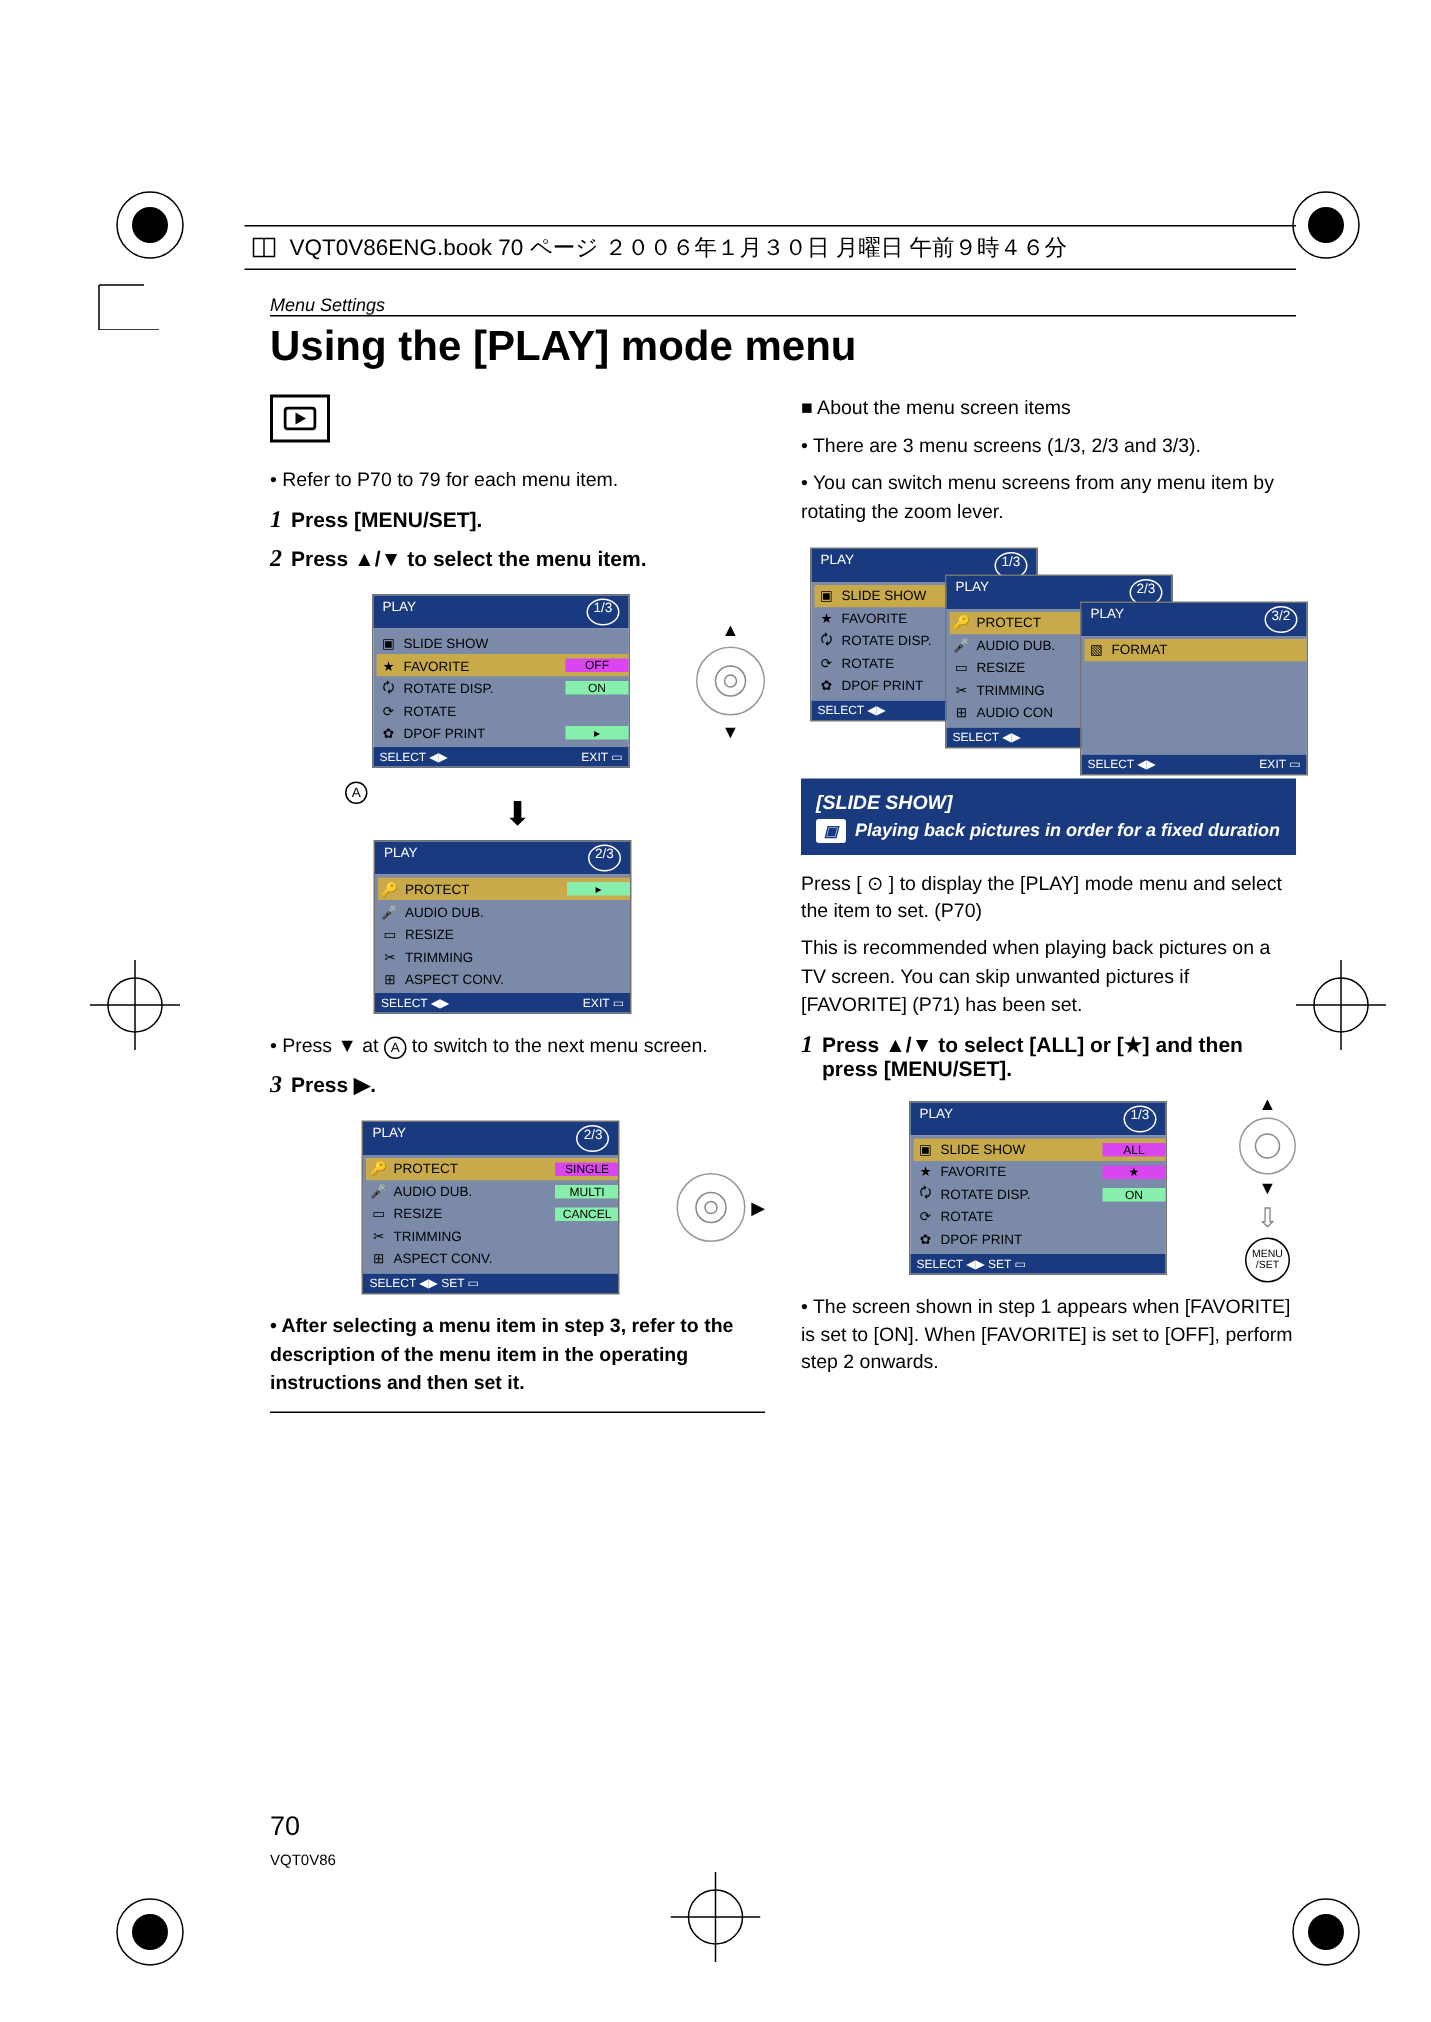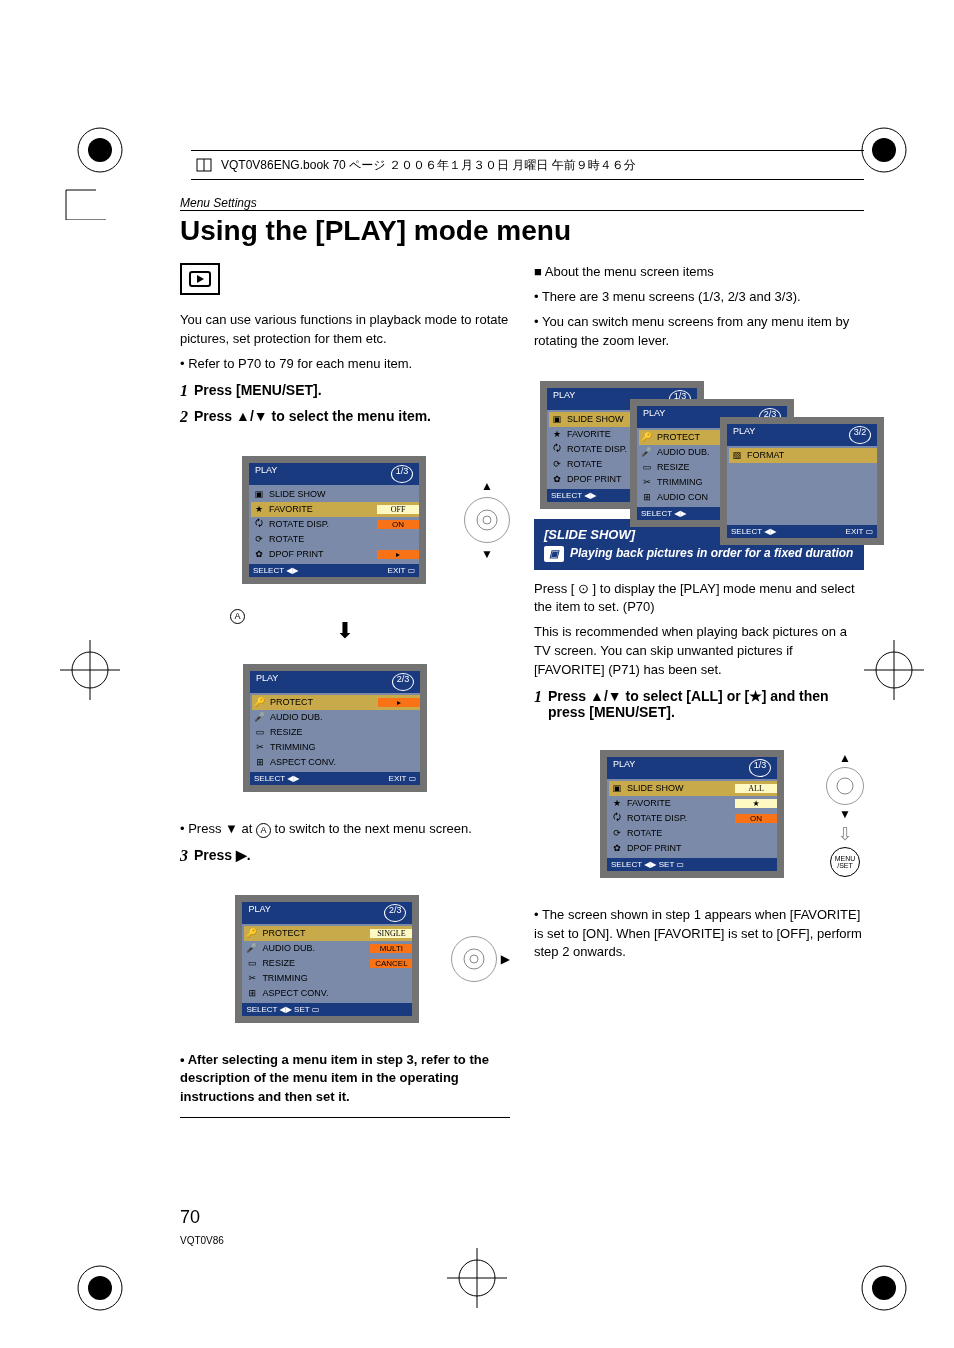--- a/index.html
+++ b/index.html
@@ -13,26 +13,26 @@
   .page {
     width: 954px;
     height: 1348px;
     position: relative;
     box-sizing: border-box;
     padding: 150px 90px 100px 180px;
   }
   .header-line {
     position: absolute;
     top: 150px;
-    left: 191px;
+    left: 163px;
     right: 90px;
     border-top: 1px solid #000;
     border-bottom: 1px solid #000;
     height: 28px;
-    font-size: 12px;
+    font-size: 15px;
     display: flex;
     align-items: center;
     padding-left: 4px;
   }
   .section-label {
     font-style: italic;
     font-size: 12px;
     margin-top: 46px;
     border-bottom: 1px solid #000;
   }
@@ -67,23 +67,23 @@
     gap: 6px;
   }
   .step-num {
     font-style: italic;
     font-family: "Times New Roman", serif;
     font-size: 16px;
     font-weight: bold;
   }
   .menu-box {
     width: 170px;
-    border: 7px solid #737373;
+    border: 1px solid #737373;
     font-size: 9px;
-    margin: 22px auto;
+    margin: 6px auto;
   }
   .menu-header {
     background: #1a3a80;
     color: #fff;
     padding: 2px 6px;
     display:flex;
     justify-content: space-between;
   }
   .menu-body {
     background: #7a8aa8;
@@ -99,25 +99,25 @@
   .menu-row .ic {
     width: 16px;
     text-align:center;
     font-size: 9px;
   }
   .menu-row .lbl { flex: 1; color: #000; padding-left:2px;}
   .menu-row.hl .lbl { color:#000;}
   .menu-row .val {
     width: 42px;
     text-align: center;
-    background: #f97316;
+    background: #86efac;
     color: #000;
     font-size: 8px;
   }
-  .menu-row .val.hl { background: #fef9c3; font-family: Liberation Serif, serif; }
+  .menu-row .val.hl { background: #d946ef; }
   .menu-footer {
     background: #1a3a80;
     color: #fff;
     padding: 2px 4px;
     display:flex;
     justify-content: space-between;
     font-size: 8px;
   }
   .menu-side {
     display:flex;
@@ -269,21 +269,20 @@
 
   <div class="columns">
 
     <div class="col">
       <div class="play-icon-box">
         <svg width="22" height="16">
             <rect x="1" y="1" width="20" height="14" rx="2" fill="none" stroke="#000" stroke-width="2"></rect>
             <polygon points="8,4 8,12 15,8" fill="#000"></polygon>
           </svg>
       </div>
-      <div class="para">You can use various functions in playback mode to rotate pictures, set protection for them etc.</div>
       <div class="para">• Refer to P70 to 79 for each menu item.</div>
 
       <div class="step">
           <span class="step-num">1</span>
           <span>Press [MENU/SET].</span>
         </div>
       <div class="step">
           <span class="step-num">2</span>
           <span>Press ▲/▼ to select the menu item.</span>
         </div>

